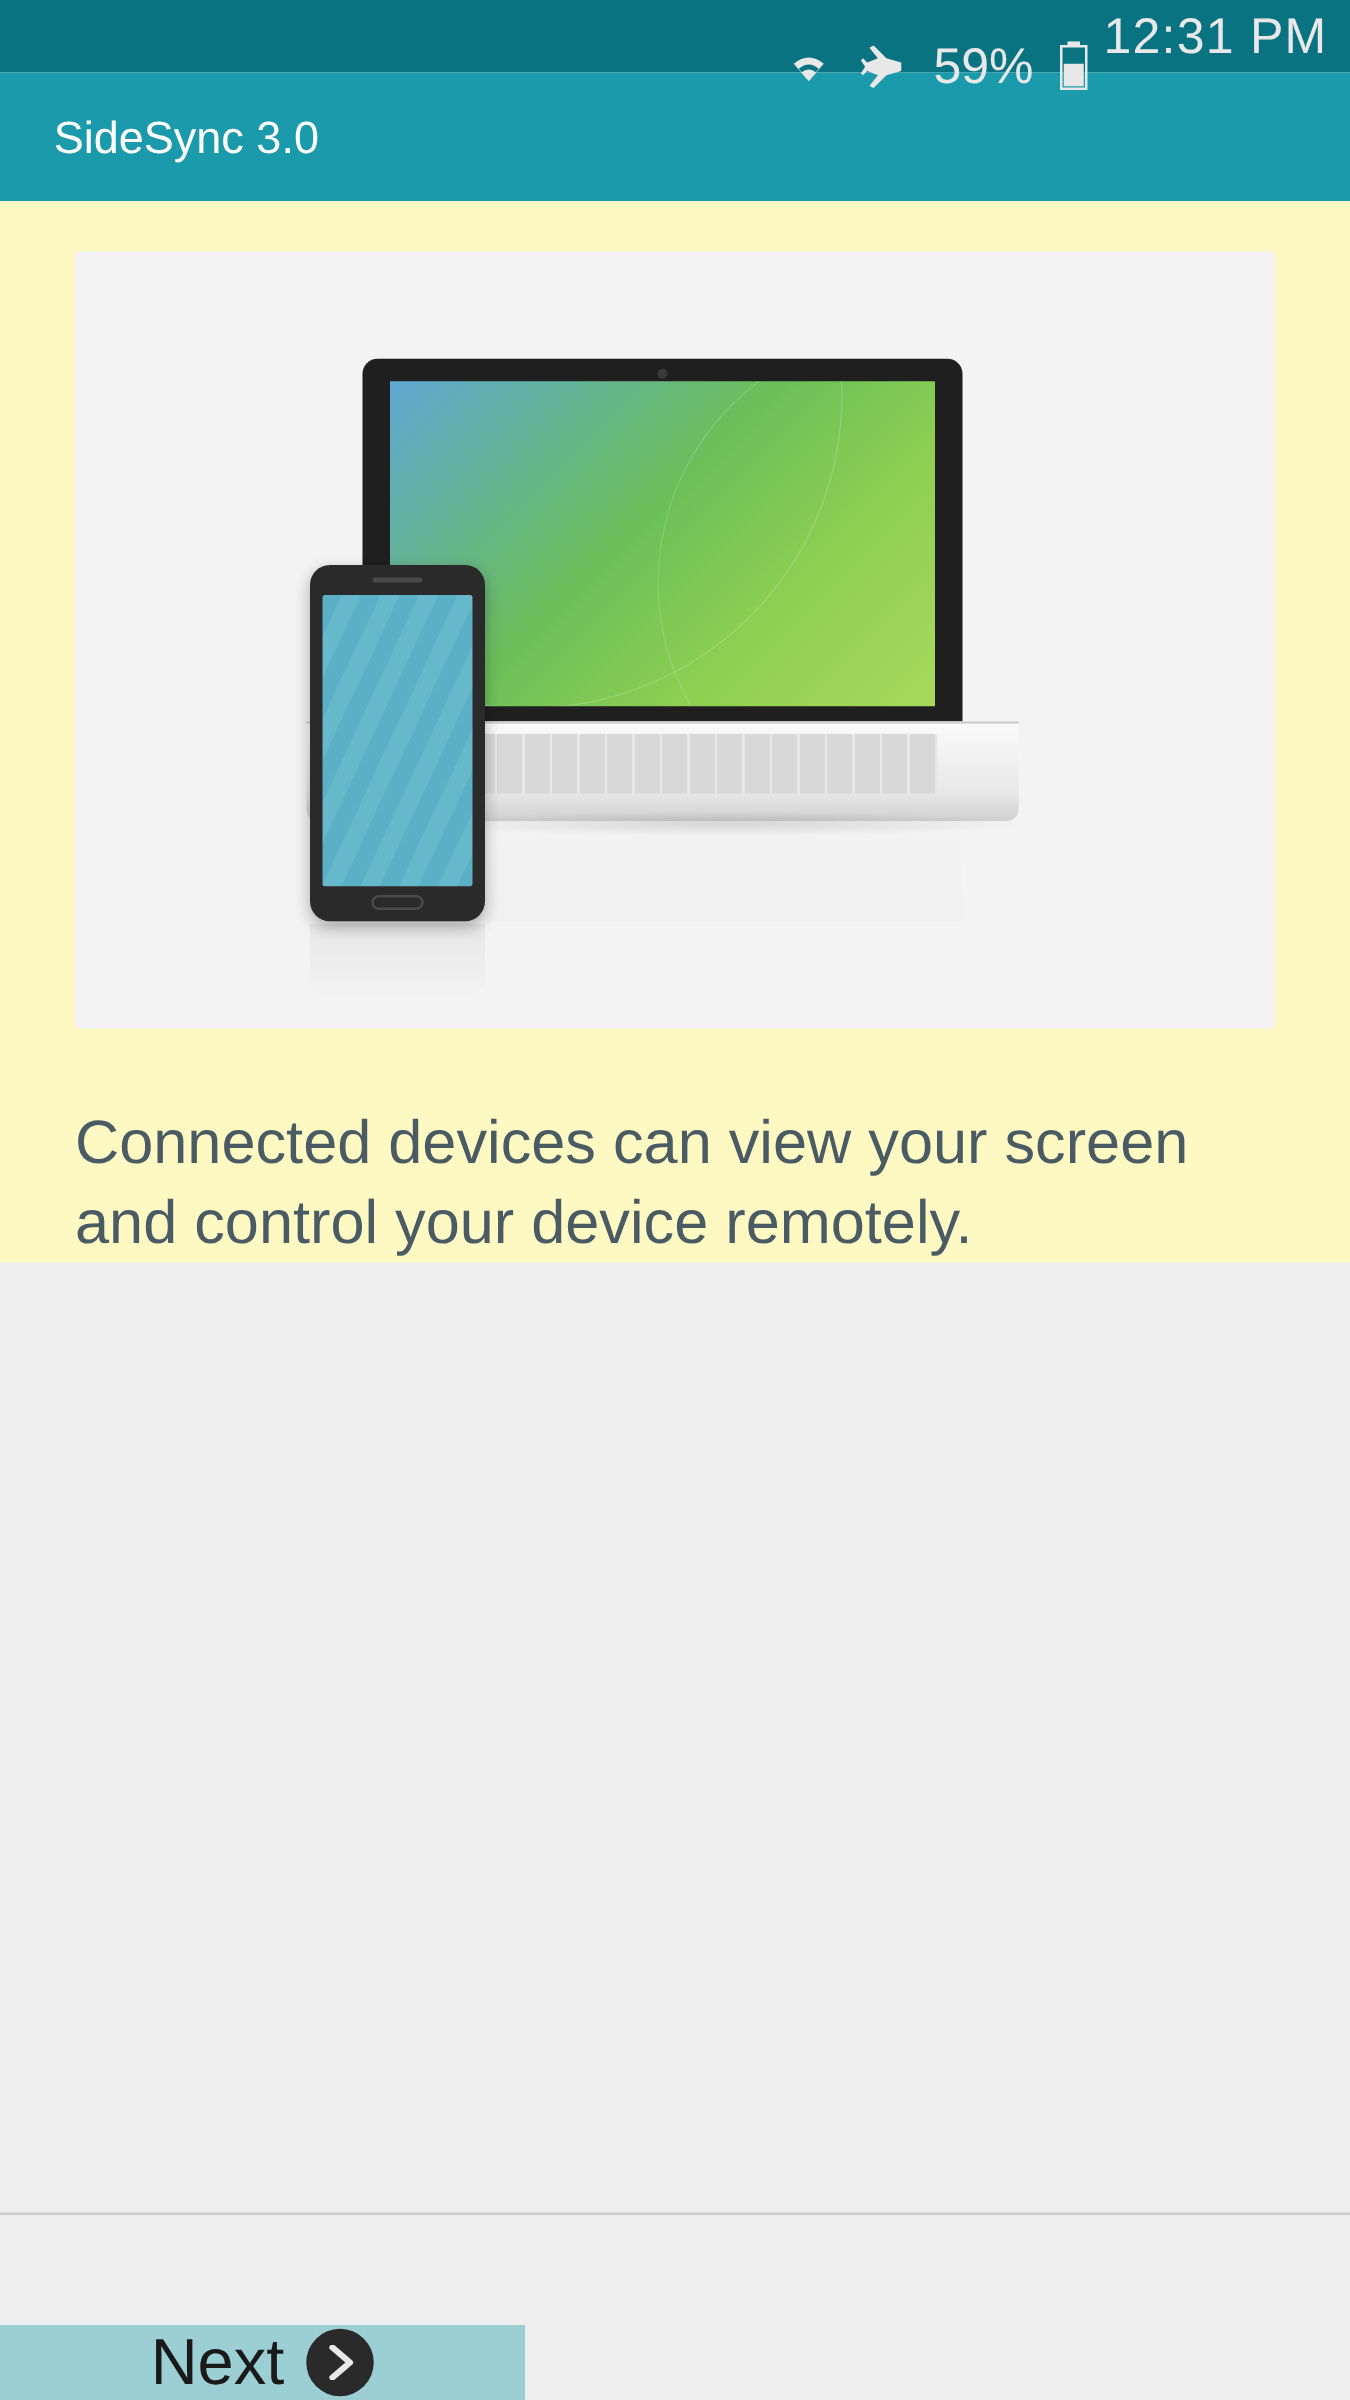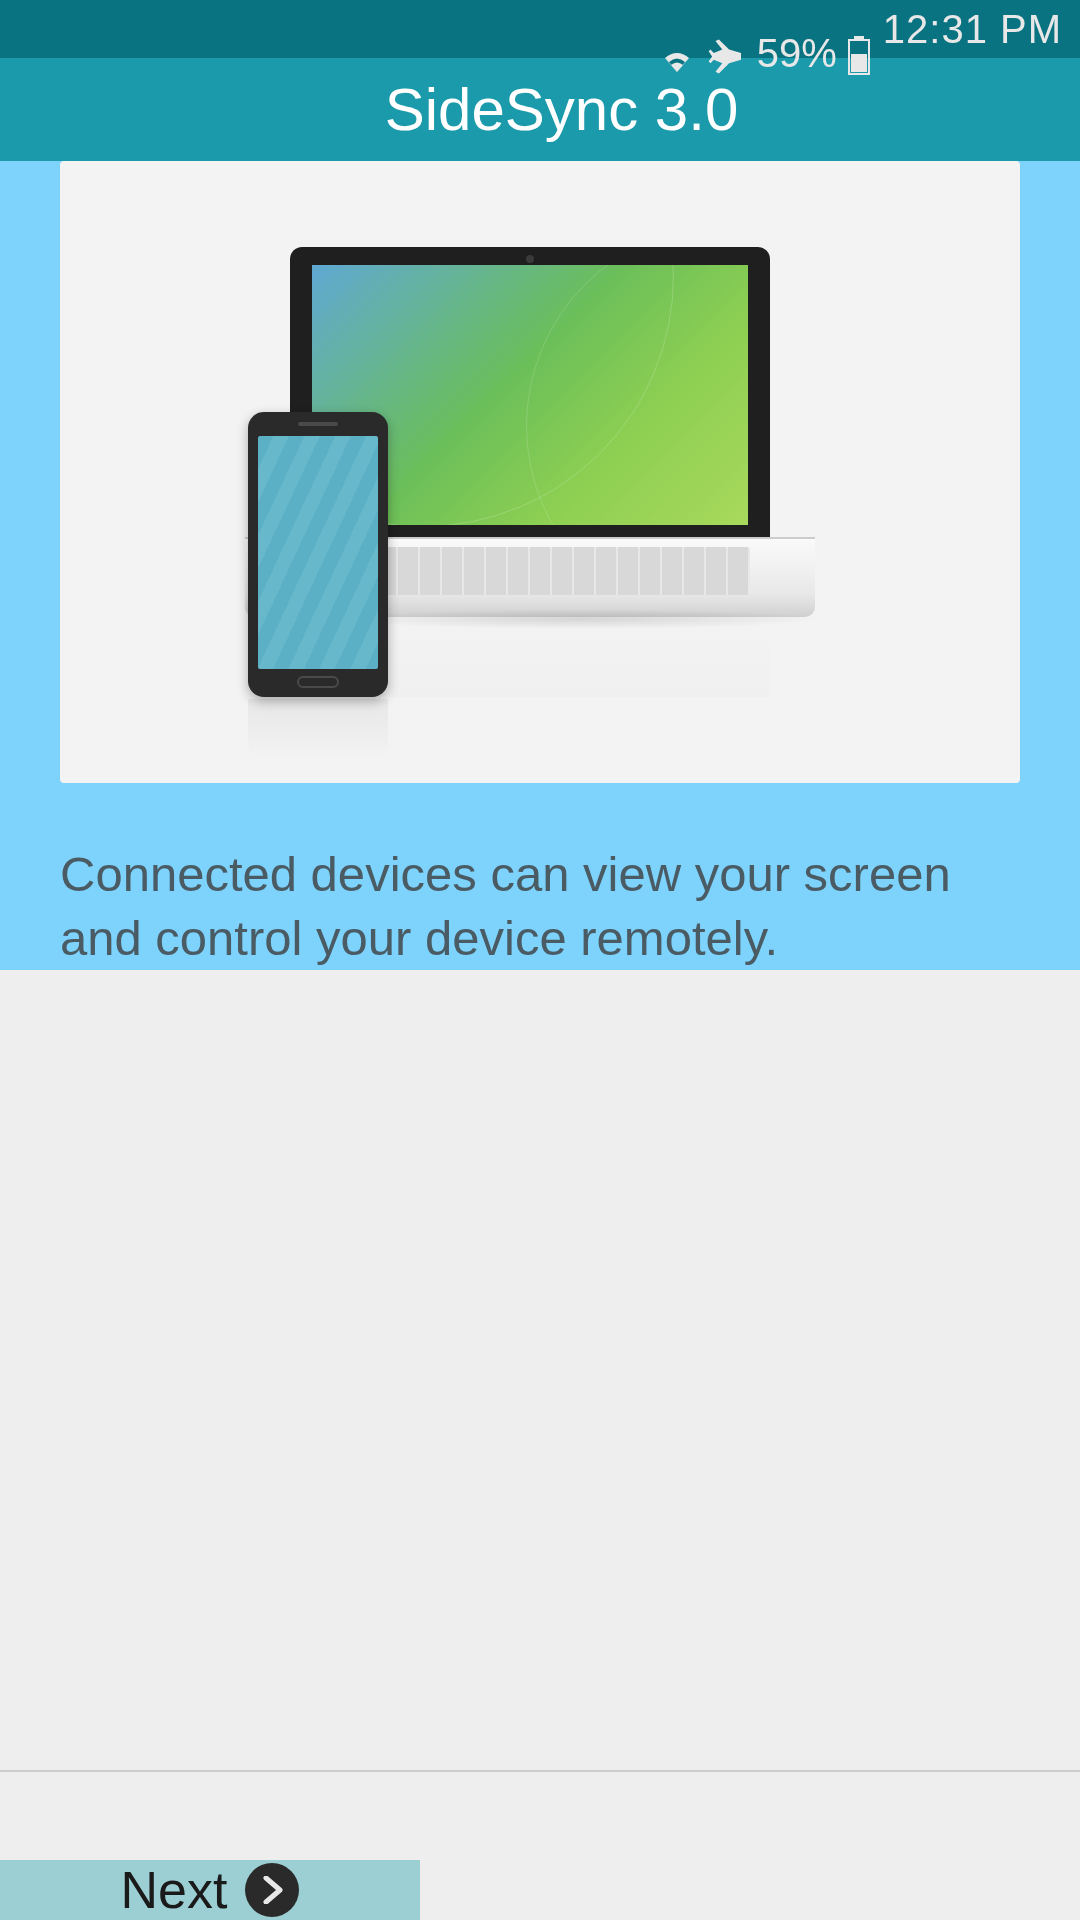--- a/index.html
+++ b/index.html
@@ -21,48 +21,48 @@
       display: flex;
       align-items: center;
       justify-content: flex-end;
       padding-right: 18px;
       gap: 12px;
       color: #e8e8e8;
       font-size: 40px;
     }
     .status-icons {
       display: flex;
-      align-items: flex-end;
-      gap: 10px;
+      align-items: center;
+      gap: 20px;
       margin-top: 48px;
     }
     .wifi-icon, .airplane-icon, .battery-icon {
       display: inline-flex;
       align-items: center;
     }
     .battery-text {
       font-weight: 400;
     }
     .status-time {
       font-weight: 400;
       letter-spacing: 1px;
     }
     .app-header {
       height: 103px;
       background: #1a9aaa;
       display: flex;
       align-items: center;
       padding-left: 43px;
       color: #ffffff;
-      font-size: 60px;
+      font-size: 36px;
       font-weight: 300;
-      justify-content: center;
     }
     .content {
-      background: #7dd3fc;
+      background: #fef9c3;
+      padding-top: 40px;
     }
     .illustration-card {
       margin: 0 60px;
       background: #f3f3f3;
       border-radius: 4px;
       height: 622px;
       display: flex;
       align-items: center;
       justify-content: center;
       position: relative;

